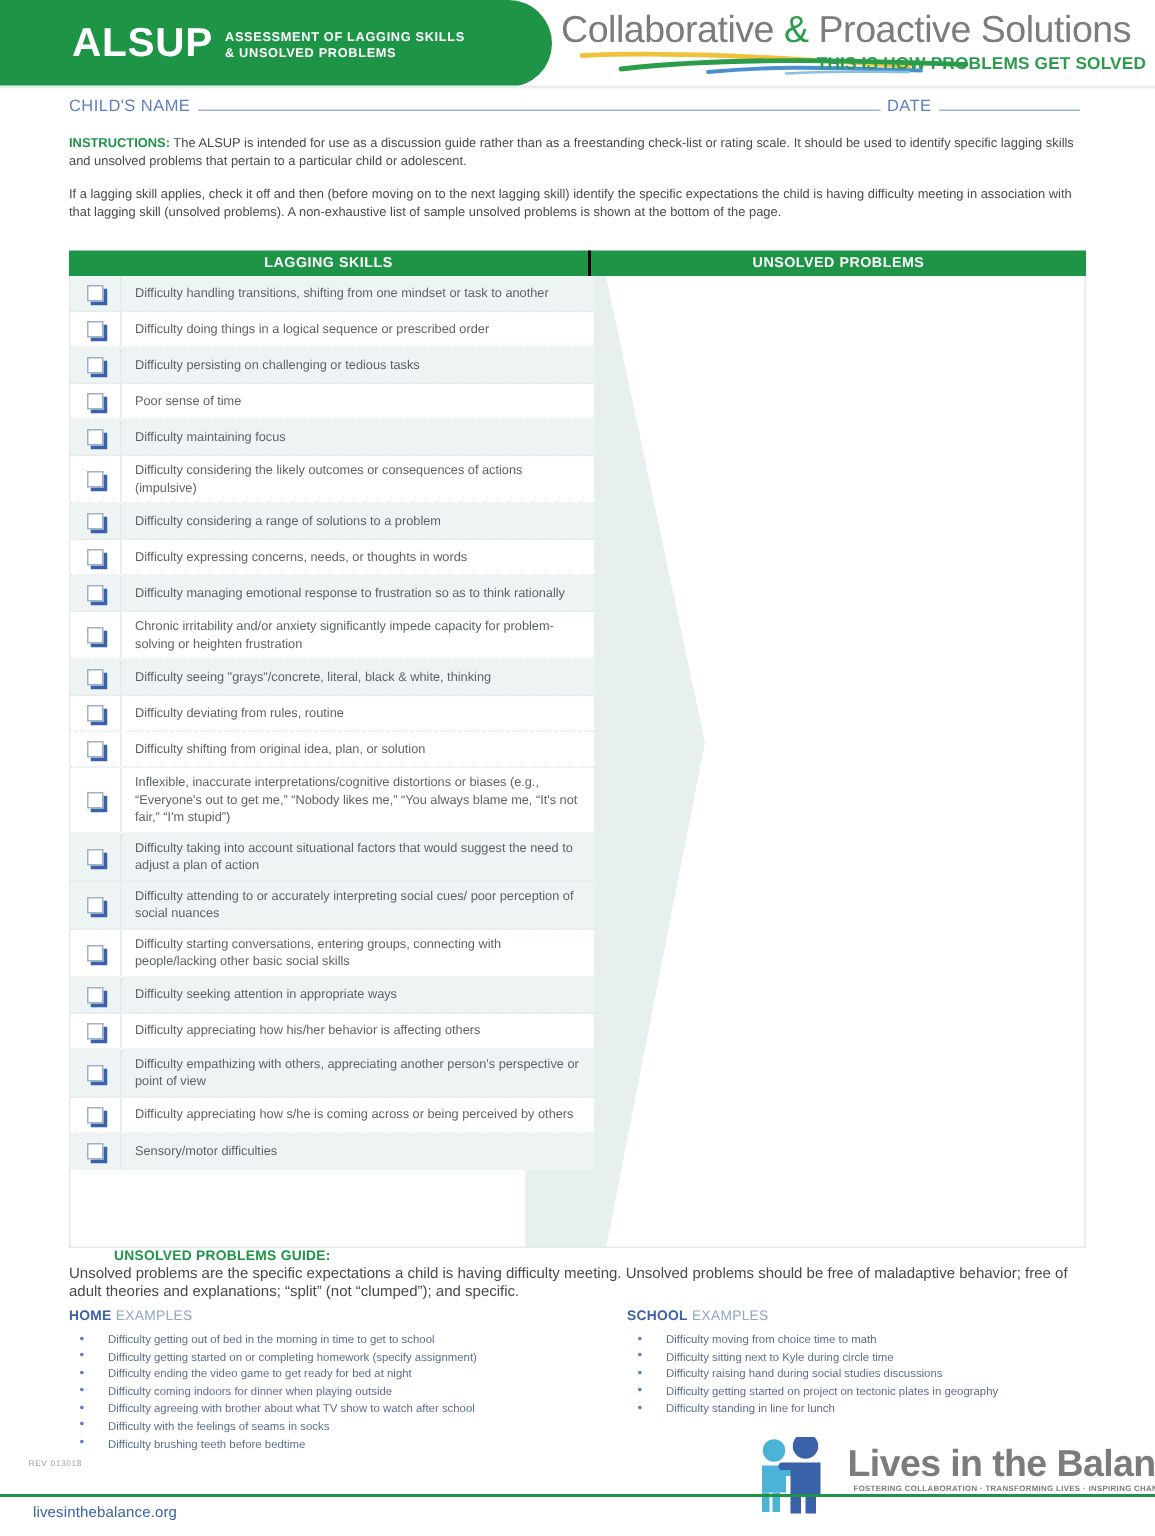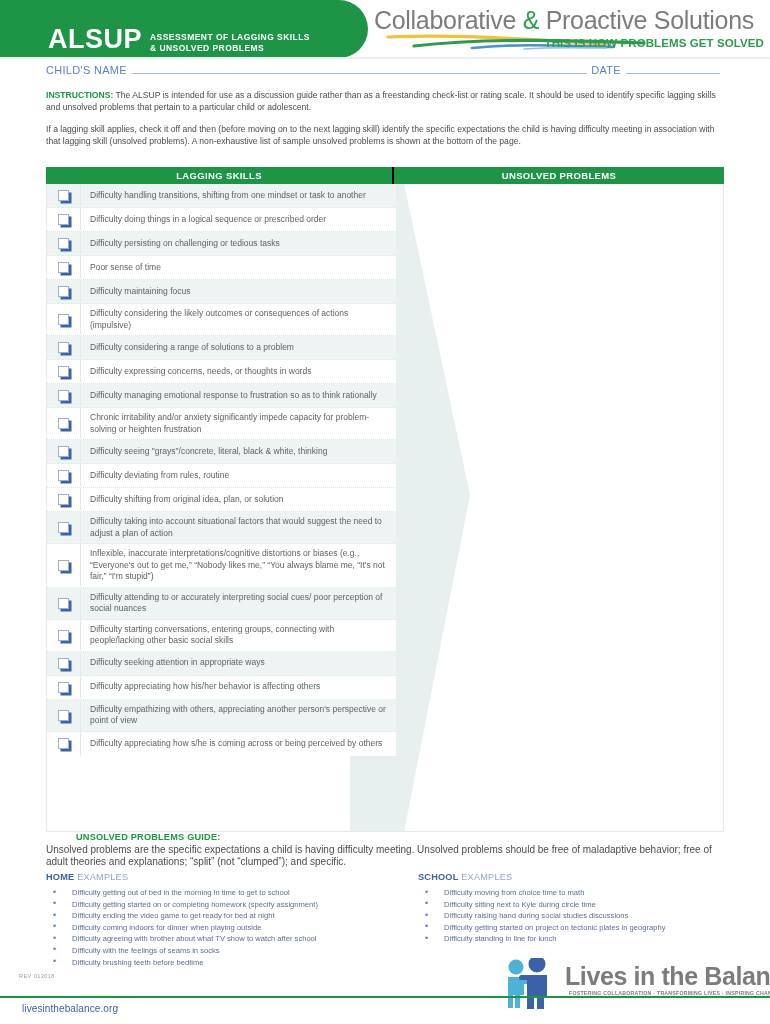--- a/index.html
+++ b/index.html
@@ -13,22 +13,22 @@
 
   
   .header { position: relative; width: 770px; height: 58px; }
   .header-green {
     position: absolute; left: 0; top: 0; width: 368px; height: 58px;
     background: #1E9447;
     border-bottom-right-radius: 58px 58px;
     border-top-right-radius: 58px 58px;
   }
   .alsup-wrap {
-    position: absolute; left: 48px; top: 24px;
-    display: flex; align-items: flex-end; gap: 8px;
+    position: absolute; left: 48px; top: 13px;
+    display: flex; align-items: center; gap: 8px;
   }
   .alsup-title {
     color: #ffffff; font-size: 27px; font-weight: bold; letter-spacing: 0.5px;
     line-height: 30px;
   }
   .alsup-sub {
     color: #ffffff; font-size: 8.5px; font-weight: bold; letter-spacing: 0.45px;
     line-height: 11px; padding-top: 4px; text-transform: uppercase;
   }
   .cps-logo { position: absolute; left: 374px; top: 6px; width: 392px; }
@@ -266,32 +266,32 @@
               <div class="checkbox"></div>
             </div>
             <div class="row-label">Difficulty deviating from rules, routine</div>
           </div>
           <div class="row plain">
             <div class="cb-cell">
               <div class="checkbox"></div>
             </div>
             <div class="row-label">Difficulty shifting from original idea, plan, or solution</div>
           </div>
+          <div class="row plain">
+            <div class="cb-cell">
+              <div class="checkbox"></div>
+            </div>
+            <div class="row-label">Inflexible, inaccurate interpretations/cognitive distortions or biases (e.g., “Everyone's out to get me,” “Nobody likes me,” “You always blame me, “It's not fair,” “I'm stupid”)</div>
+          </div>
           <div class="row alt">
             <div class="cb-cell">
               <div class="checkbox"></div>
             </div>
             <div class="row-label">Difficulty taking into account situational factors that would suggest the need to adjust a plan of action</div>
           </div>
-          <div class="row plain">
-            <div class="cb-cell">
-              <div class="checkbox"></div>
-            </div>
-            <div class="row-label">Inflexible, inaccurate interpretations/cognitive distortions or biases (e.g., “Everyone's out to get me,” “Nobody likes me,” “You always blame me, “It's not fair,” “I'm stupid”)</div>
-          </div>
           <div class="row alt">
             <div class="cb-cell">
               <div class="checkbox"></div>
             </div>
             <div class="row-label">Difficulty attending to or accurately interpreting social cues/ poor perception of social nuances</div>
           </div>
           <div class="row plain">
             <div class="cb-cell">
               <div class="checkbox"></div>
             </div>
@@ -313,20 +313,26 @@
             <div class="cb-cell">
               <div class="checkbox"></div>
             </div>
             <div class="row-label">Difficulty empathizing with others, appreciating another person's perspective or point of view</div>
           </div>
           <div class="row plain">
             <div class="cb-cell">
               <div class="checkbox"></div>
             </div>
             <div class="row-label">Difficulty appreciating how s/he is coming across or being perceived by others</div>
+          </div>
+          <div class="row alt">
+            <div class="cb-cell">
+              <div class="checkbox"></div>
+            </div>
+            <div class="row-label">Sensory/motor difficulties</div>
           </div>
         </div>
     </div>
   </div>
 
   <div class="guide">
     <div class="guide-title">UNSOLVED PROBLEMS GUIDE:</div>
     <div class="guide-body">Unsolved problems are the specific expectations a child is having difficulty meeting. Unsolved problems should be free of maladaptive behavior; free of adult theories and explanations; “split” (not “clumped”); and specific.</div>
   </div>
 

